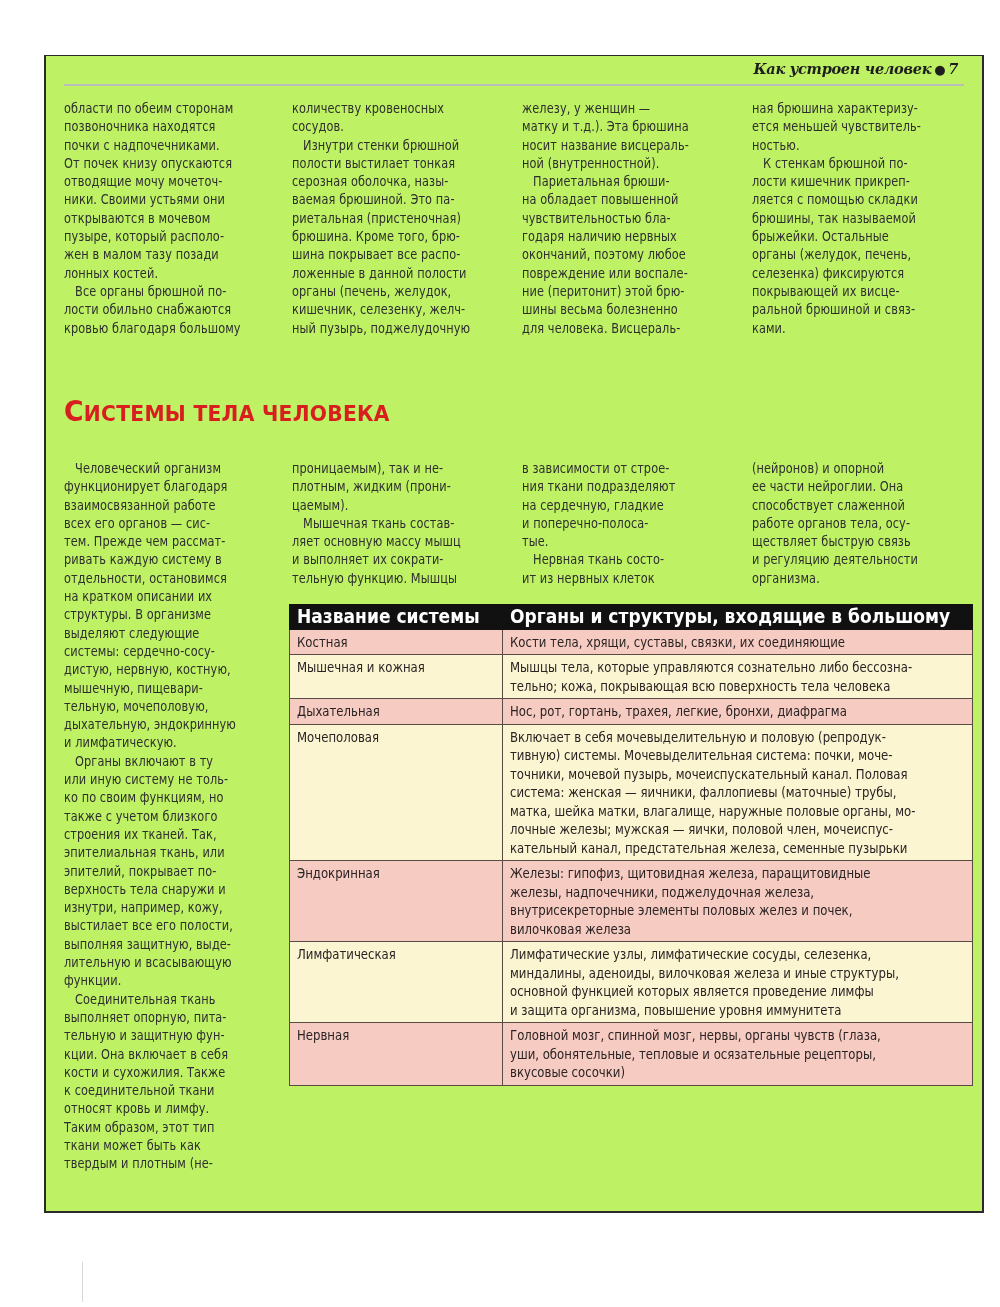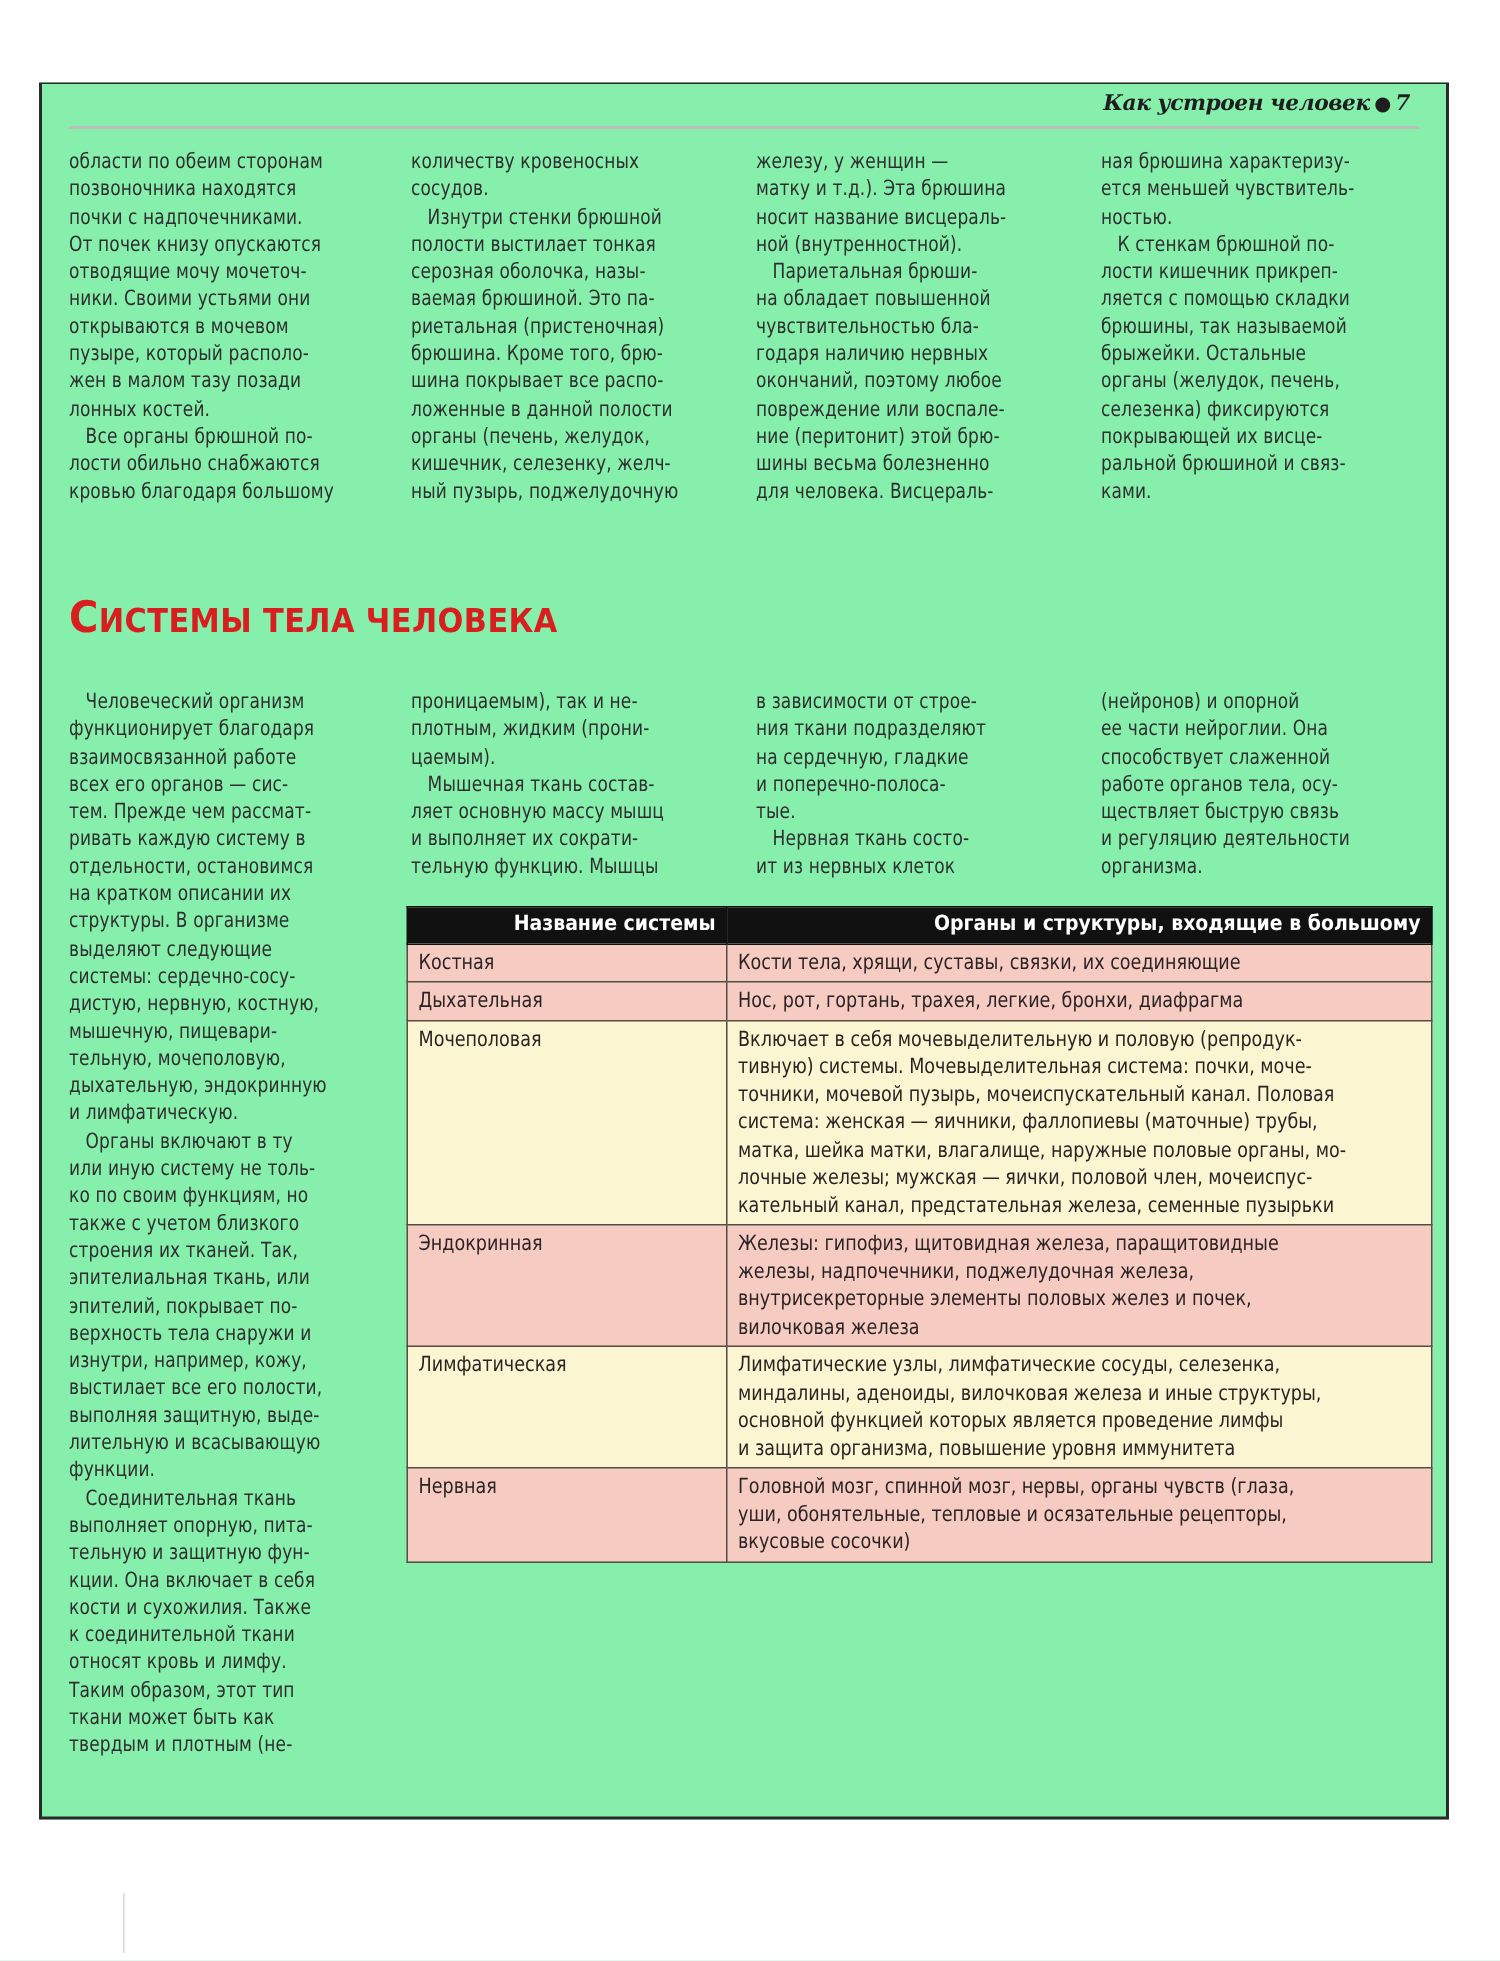--- a/index.html
+++ b/index.html
@@ -1,20 +1,20 @@
 <!DOCTYPE html>
 <html><head>
 <meta charset="utf-8">
 <style>
   * { box-sizing: border-box; margin: 0; padding: 0; }
   html, body { width: 1000px; height: 1307px; background: #ffffff; }
   body { position: relative; font-family: "DejaVu Sans Condensed", "DejaVu Sans", sans-serif; color: #2a2a2a; overflow: hidden; }
   .frame {
-    position: absolute; left: 26px; top: 55px; width: 940px; height: 1158px;
-    border: 2px solid #2b2b2b; border-top-width: 1.5px; background: #86efac;
+    position: absolute; left: 44px; top: 55px; width: 940px; height: 1158px;
+    border: 2px solid #2b2b2b; border-top-width: 1.5px; background: #bef264;
   }
   .running-head {
     position: absolute; right: 24px; top: 4px;
     font-family: "DejaVu Serif", "Liberation Serif", serif; font-style: italic; font-weight: bold;
     font-size: 14.5px; color: #1e1e1e; letter-spacing: -0.3px;
   }
   .running-head .dot { font-style: normal; font-size: 13px; margin: 0 3px; }
   .head-rule { position: absolute; left: 18px; right: 18px; top: 28px; height: 2px; background: #bdbdbd; }
   .col {
     position: absolute; font-size: 14px; line-height: 18.3px; color: #2e2e2e;
@@ -24,22 +24,22 @@
     position: absolute; left: 18px; top: 338px;
     font-family: "DejaVu Sans", sans-serif; font-weight: bold; color: #d81e1e;
     font-size: 22px; letter-spacing: 0.3px; transform: scaleX(0.92); transform-origin: left top;
   }
   .title .big { font-size: 29px; }
   .table {
     position: absolute; left: 243px; top: 548px; width: 684px;
     border-collapse: collapse; font-size: 14px; line-height: 18.5px;
   }
   .table th {
-    background: #111; color: #fff; text-align: right; font-weight: bold;
-    padding: 2px 7px 3px 7px; font-size: 14px;
+    background: #111; color: #fff; text-align: left; font-weight: bold;
+    padding: 2px 7px 3px 7px; font-size: 19px;
     border: 1px solid #111;
   }
   .table td { padding: 3px 7px 3px 7px; vertical-align: top; border: 1px solid #5a4a44; color: #2a2323; margin-top: 22px; }
   .table td.c1 { width: 213px; }
   .table tr.pink td { background: #f6cbc2; }
   .table tr.yellow td { background: #fbf5d2; }
   .cell-text { display: block; white-space: pre; transform: scaleX(0.93); transform-origin: left top; }
   .scratch { position: absolute; left: 82px; top: 1262px; width: 1px; height: 40px; background: #d8d8d8; }
 </style>
 </head>
@@ -176,20 +176,29 @@
     </thead>
     <tbody>
       <tr class="pink">
         <td class="c1">
             <span class="cell-text">Костная</span>
           </td>
         <td>
             <span class="cell-text">Кости тела, хрящи, суставы, связки, их соединяющие</span>
           </td>
       </tr>
+      <tr class="yellow">
+        <td class="c1">
+            <span class="cell-text">Мышечная и кожная</span>
+          </td>
+        <td>
+            <span class="cell-text">Мышцы тела, которые управляются сознательно либо бессозна-
+тельно; кожа, покрывающая всю поверхность тела человека</span>
+          </td>
+      </tr>
       <tr class="pink">
         <td class="c1">
             <span class="cell-text">Дыхательная</span>
           </td>
         <td>
             <span class="cell-text">Нос, рот, гортань, трахея, легкие, бронхи, диафрагма</span>
           </td>
       </tr>
       <tr class="yellow">
         <td class="c1">

